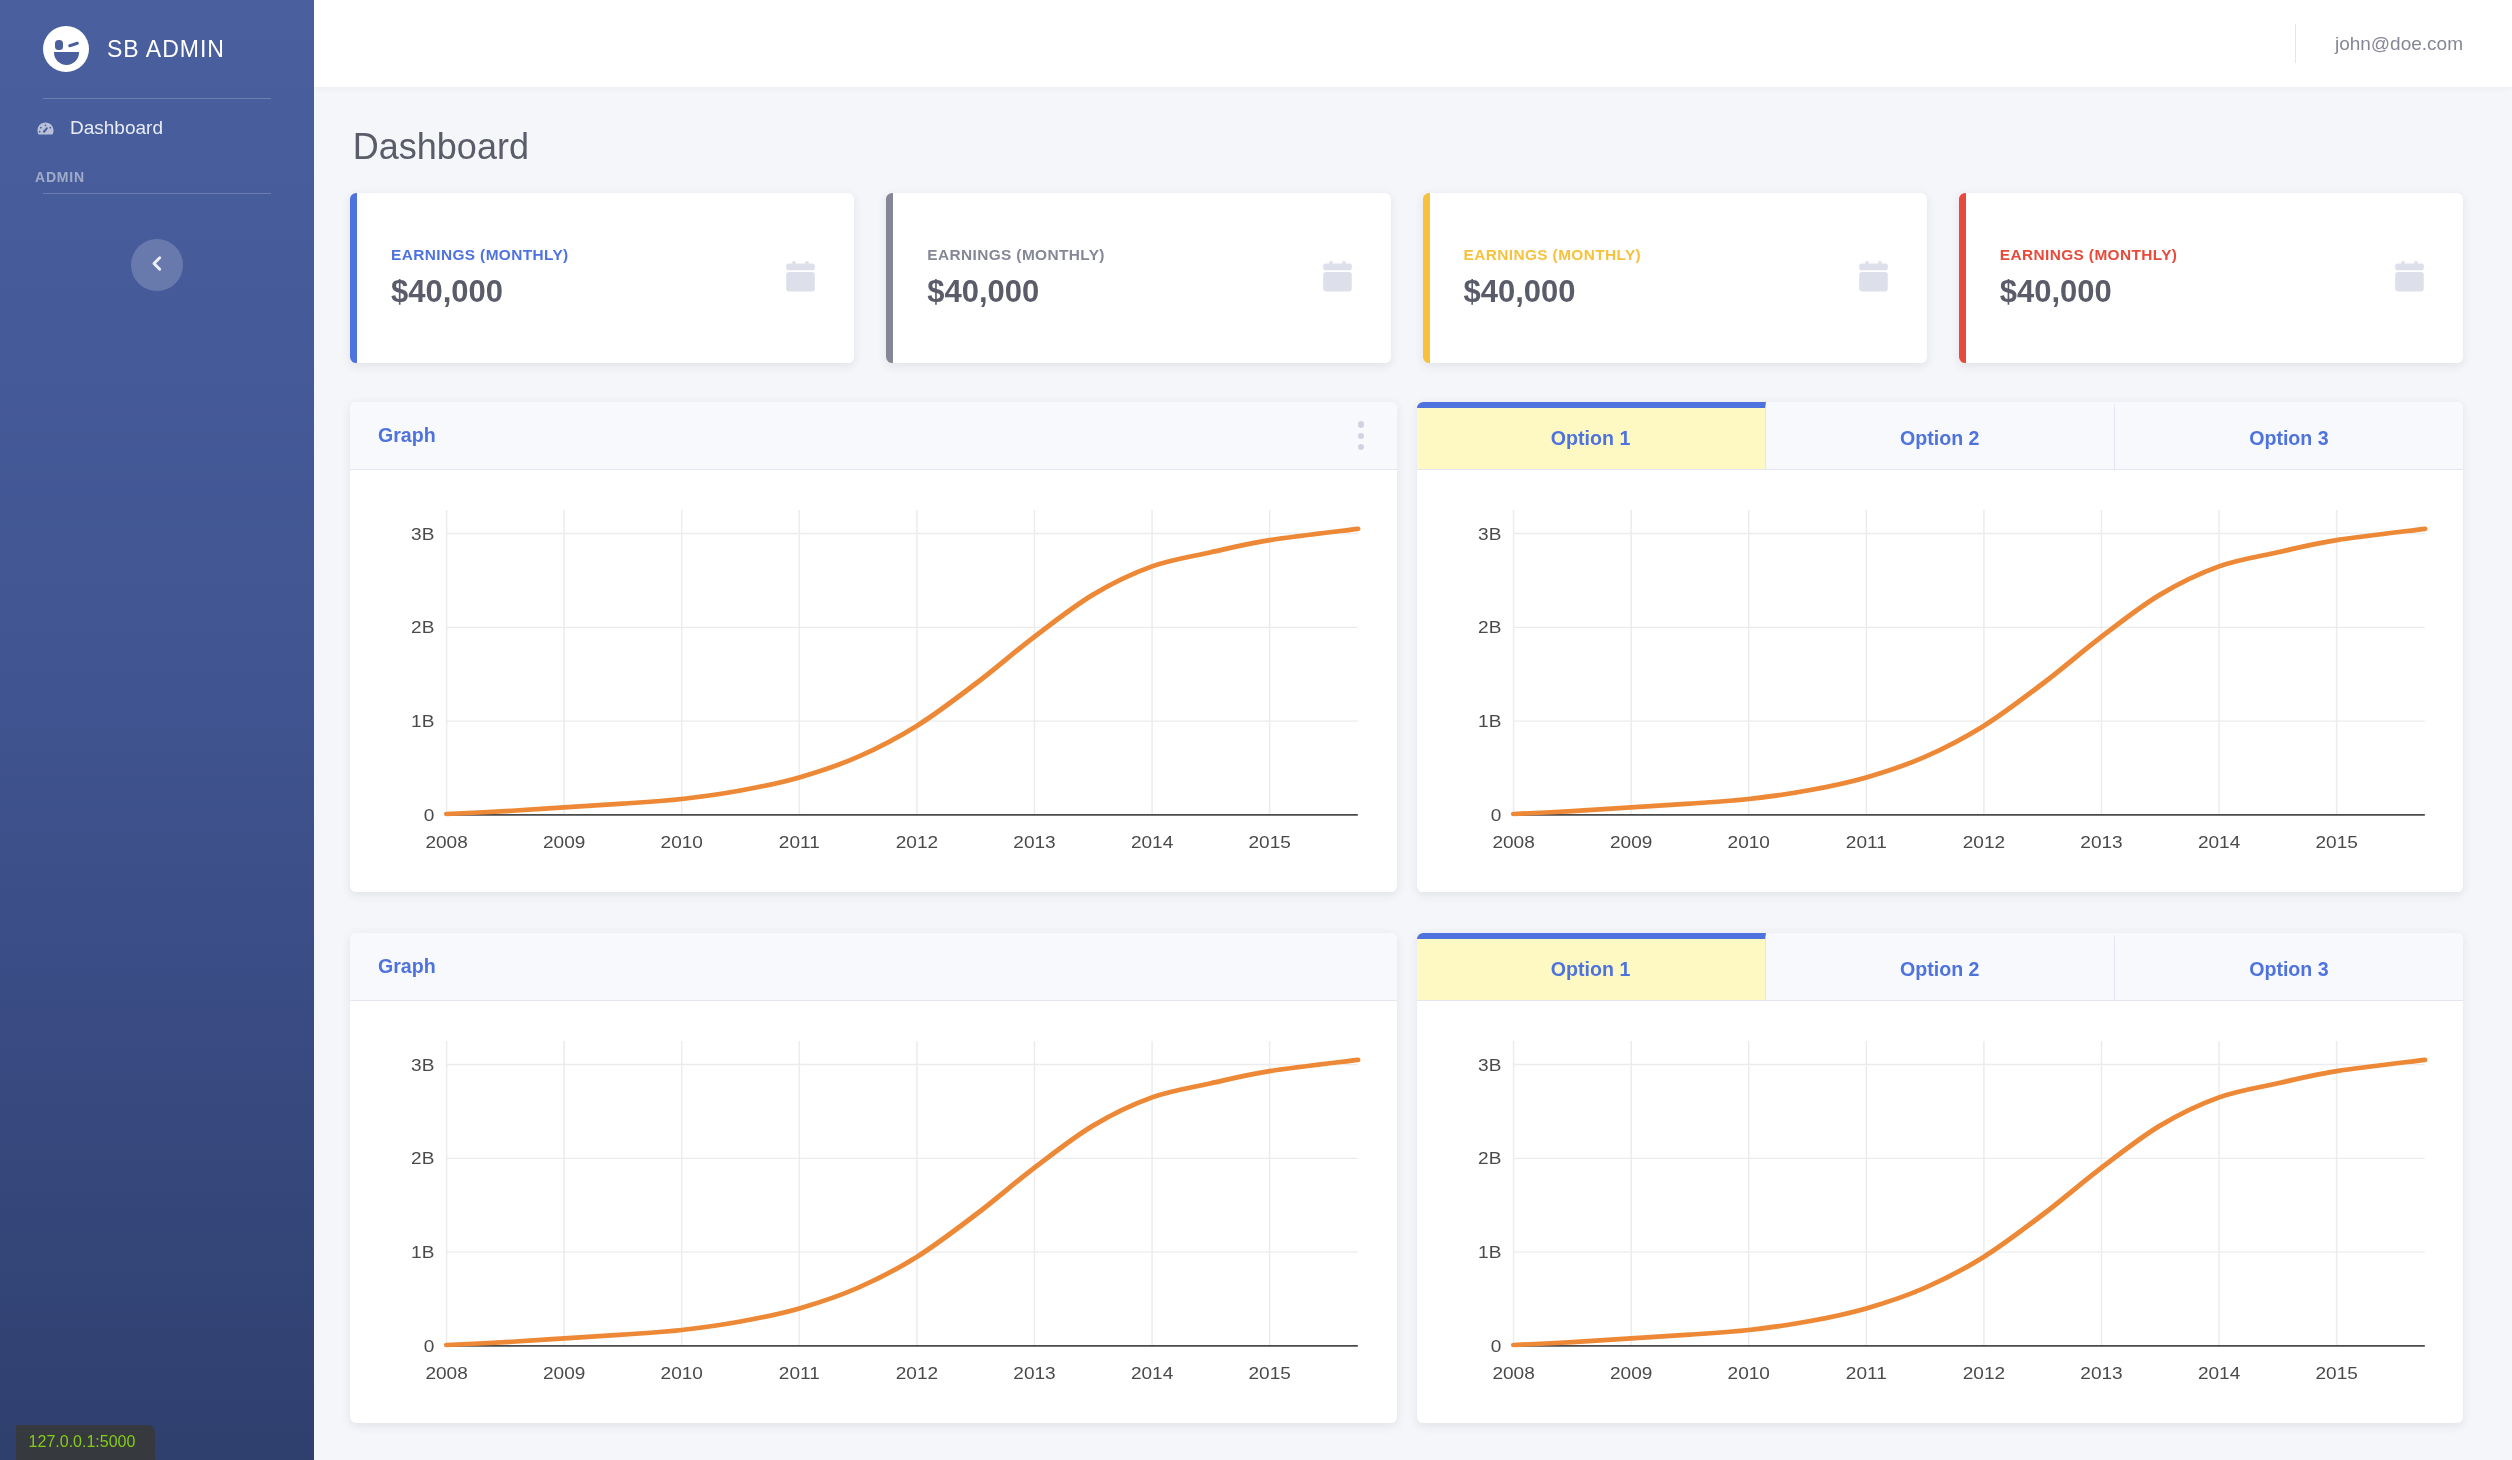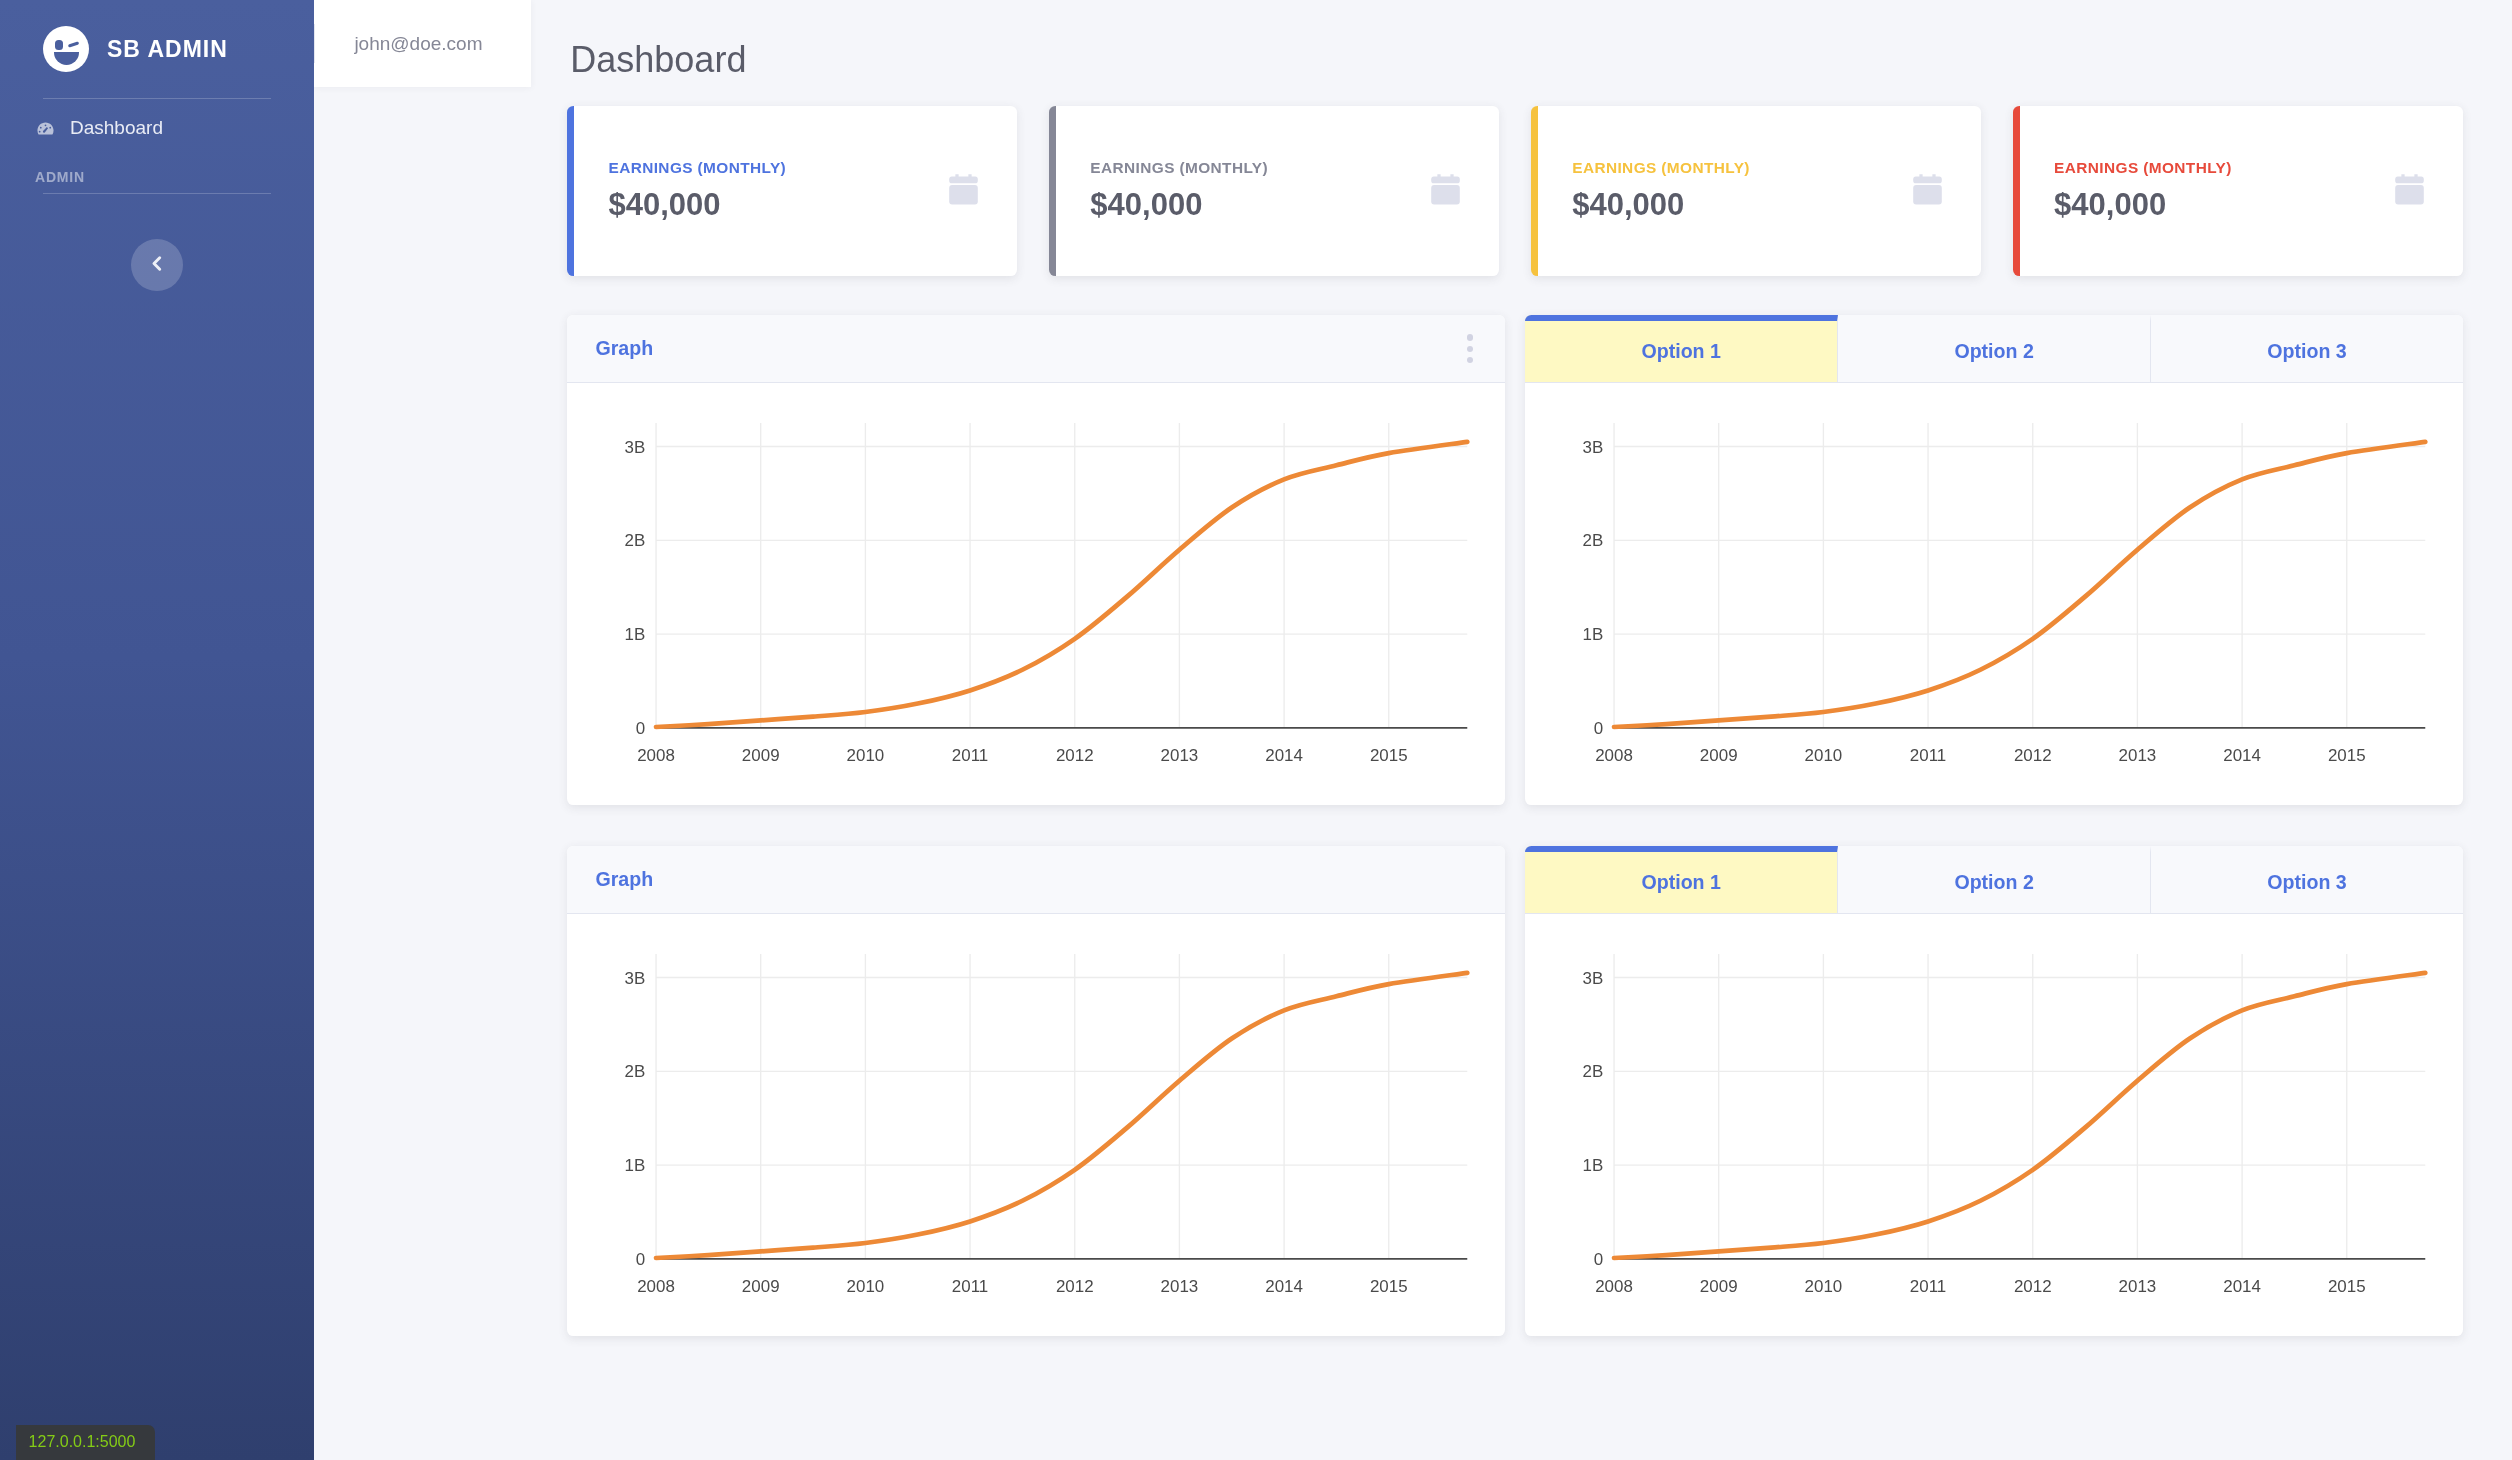--- a/index.html
+++ b/index.html
@@ -31,21 +31,21 @@
   }
   .brand-mark .wink {
     position: absolute; width: 11.2px; height: 2.8px; border-radius: 2.1px;
     background: #4a5f9e; top: 17px; right: 9.8px; transform: rotate(-18deg);
   }
   .brand-mark .smile {
     position: absolute; width: 25px; height: 13.3px; left: 10.5px; top: 26px;
     background: #4a5f9e; border-radius: 0 0 14px 14px;
   }
   .brand-title {
-    font-size: 23px; font-weight: 700; letter-spacing: 1px; color: #fff;
+    font-size: 23px; font-weight: 400; letter-spacing: 1px; color: #fff;
   }
   .side-divider {
     height: 1.4px; background: rgba(255,255,255,0.20);
     margin: 0 43px;
   }
   .nav-item {
     display: flex; align-items: center; gap: 14px;
     padding: 18px 0 18px 35px; font-size: 19px; color: #e9ecf5;
     cursor: pointer;
   }
@@ -57,21 +57,21 @@
   .toggle-wrap { display: flex; justify-content: center; padding-top: 45px; }
   .toggle-btn {
     width: 52px; height: 52px; border-radius: 50%;
     background: rgba(255,255,255,0.19);
     display: flex; align-items: center; justify-content: center;
     cursor: pointer; border: none;
   }
   .chev { display:block; }
 
   
-  .main { flex: 1; height: 1460px; display: flex; min-width: 0; }
+  .main { flex: 1; height: 1460px; display: flex; flex-direction: column; min-width: 0; }
   .topbar {
     height: 87px; background: #fff; flex: 0 0 87px;
     display: flex; align-items: center; justify-content: flex-end;
     padding-right: 49px;
     box-shadow: 0 1.4px 7px rgba(58,59,69,0.06);
   }
   .topbar-divider { width: 1.4px; height: 39px; background: #e3e6f0; margin-right: 39px; }
   .user-email { font-size: 19px; color: #858796; }
 
   .content { flex: 1; padding: 29.5px 49px 0 36px; overflow: hidden; }

